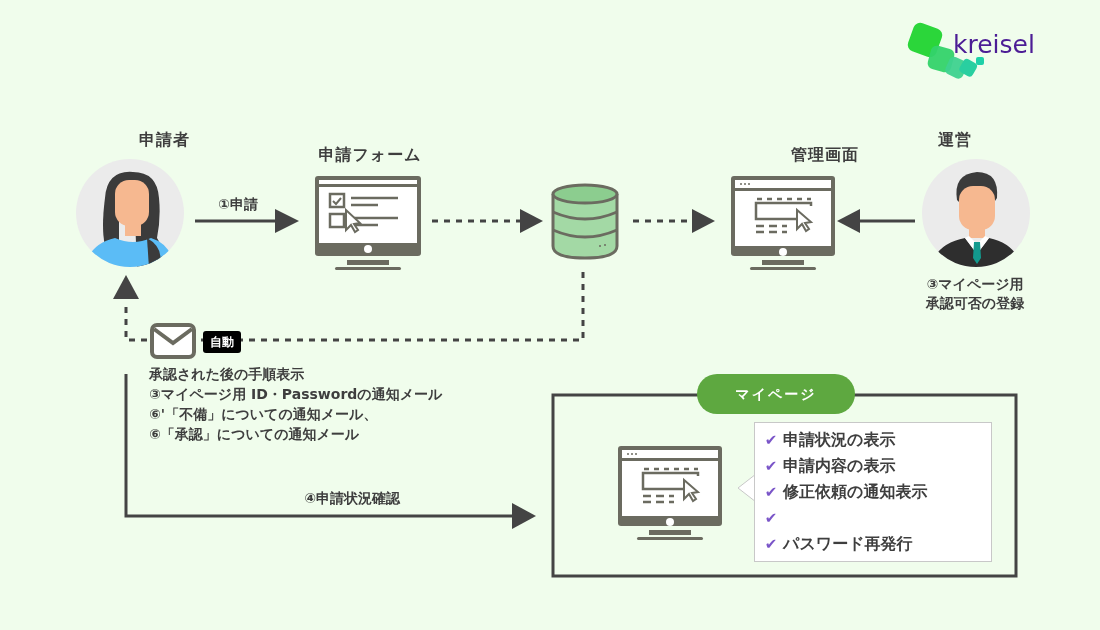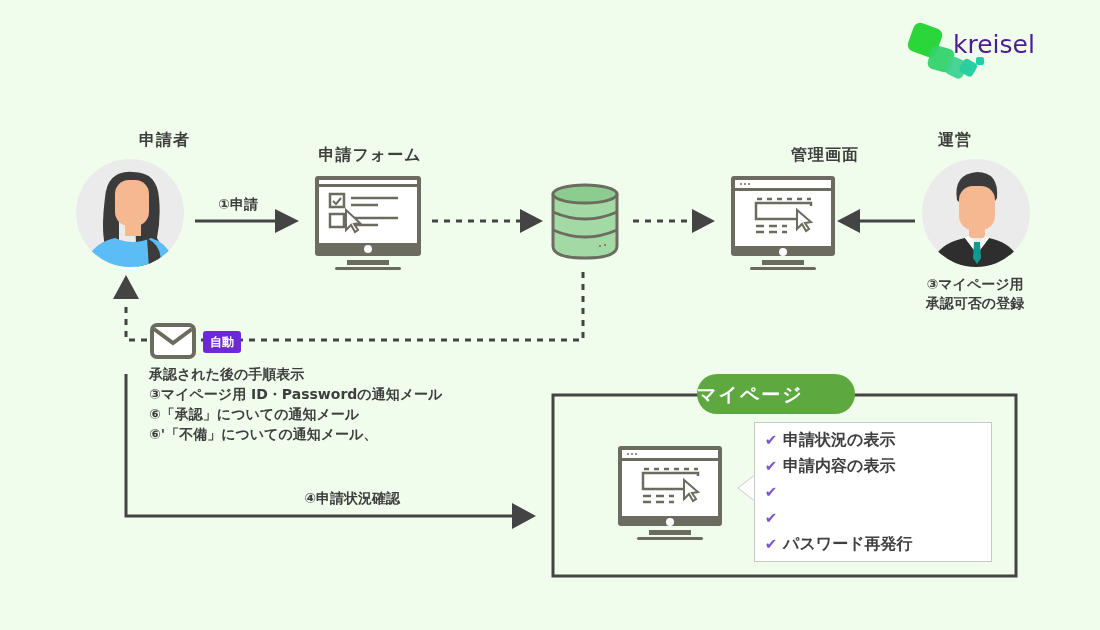--- a/index.html
+++ b/index.html
@@ -11,22 +11,22 @@
   }
   .abs { position:absolute; }
   .label { font-weight:bold; font-size:16px; color:#3e3e3e; text-align:center; letter-spacing:1px; }
   .small { font-weight:bold; font-size:14px; color:#3e3e3e; }
   svg.canvas { position:absolute; left:0; top:0; }
   .mail-lines { line-height:20px; }
   .mail-lines div { white-space:nowrap; }
   .features { background:#fff; border:1px solid #c8c8c8; }
   .features .item { display:flex; align-items:center; font-weight:bold; font-size:16px; color:#3e3e3e; height:26px; white-space:nowrap; }
   .features .check { color:#7a55c8; font-size:15px; margin-right:4px; width:16px; display:inline-block; text-align:center; }
-  .mypage-pill { background:#5ea840; color:#fff; font-weight:bold; font-size:19px; border-radius:22px; text-align:left; letter-spacing:2px; }
-  .auto-badge { background:#6d28d9; color:#fff; font-weight:bold; font-size:12px; border-radius:3px; text-align:center; }
+  .mypage-pill { background:#5ea840; color:#fff; font-weight:bold; font-size:14px; border-radius:22px; text-align:center; letter-spacing:2px; }
+  .auto-badge { background:#000000; color:#fff; font-weight:bold; font-size:12px; border-radius:3px; text-align:center; }
   .logo-text { font-size:25px; color:#4c1d95; font-family:"DejaVu Sans", sans-serif; letter-spacing:0px; }
 </style>
 </head>
 <body>
 
 <svg class="canvas" width="1100" height="630">
 
   <line x1="195" y1="221" x2="275" y2="221" stroke="#444" stroke-width="3"></line>
   <polygon points="275,209 299,221 275,233" fill="#444"></polygon>
 
@@ -148,22 +148,22 @@
 
 <svg class="abs" style="left:150px; top:323px;" width="46" height="36">
   <rect x="2" y="2" width="42" height="32" rx="5" fill="#fff" stroke="#6b6b60" stroke-width="4"></rect>
   <polyline points="4,6 23,20 42,6" fill="none" stroke="#6b6b60" stroke-width="4"></polyline>
 </svg>
 <div class="abs auto-badge" style="left:203px; top:331px; width:38px; height:22px; line-height:22px;">自動</div>
 
 <div class="abs small mail-lines" style="left:149px; top:364px;">
   <div>承認された後の手順表示</div>
   <div>③マイページ用 ID・Passwordの通知メール</div>
+  <div>⑥'「不備」についての通知メール、</div>
   <div>⑥「承認」についての通知メール</div>
-  <div>⑥'「不備」についての通知メール、</div>
 </div>
 
 <div class="abs small" style="left:270px; top:490px; width:130px; text-align:right;">④申請状況確認</div>
 
 <div class="abs mypage-pill" style="left:697px; top:374px; width:158px; height:40px; line-height:40px;">マイページ</div>
 
 <svg class="abs" style="left:616px; top:444px;" width="110" height="100">
   <rect x="2" y="2" width="104" height="80" rx="3" fill="#6b6b60"></rect>
   <rect x="6" y="6" width="96" height="8" fill="#fff"></rect>
   <rect x="6" y="17" width="96" height="55" fill="#fff"></rect>
@@ -188,20 +188,21 @@
   <div class="item">
       <span class="check">✔</span>
       <span>申請状況の表示</span>
     </div>
   <div class="item">
       <span class="check">✔</span>
       <span>申請内容の表示</span>
     </div>
   <div class="item">
       <span class="check">✔</span>
+      <span>修正依頼の通知表示</span>
     </div>
   <div class="item">
       <span class="check">✔</span>
     </div>
   <div class="item">
       <span class="check">✔</span>
       <span>パスワード再発行</span>
     </div>
 </div>
 

